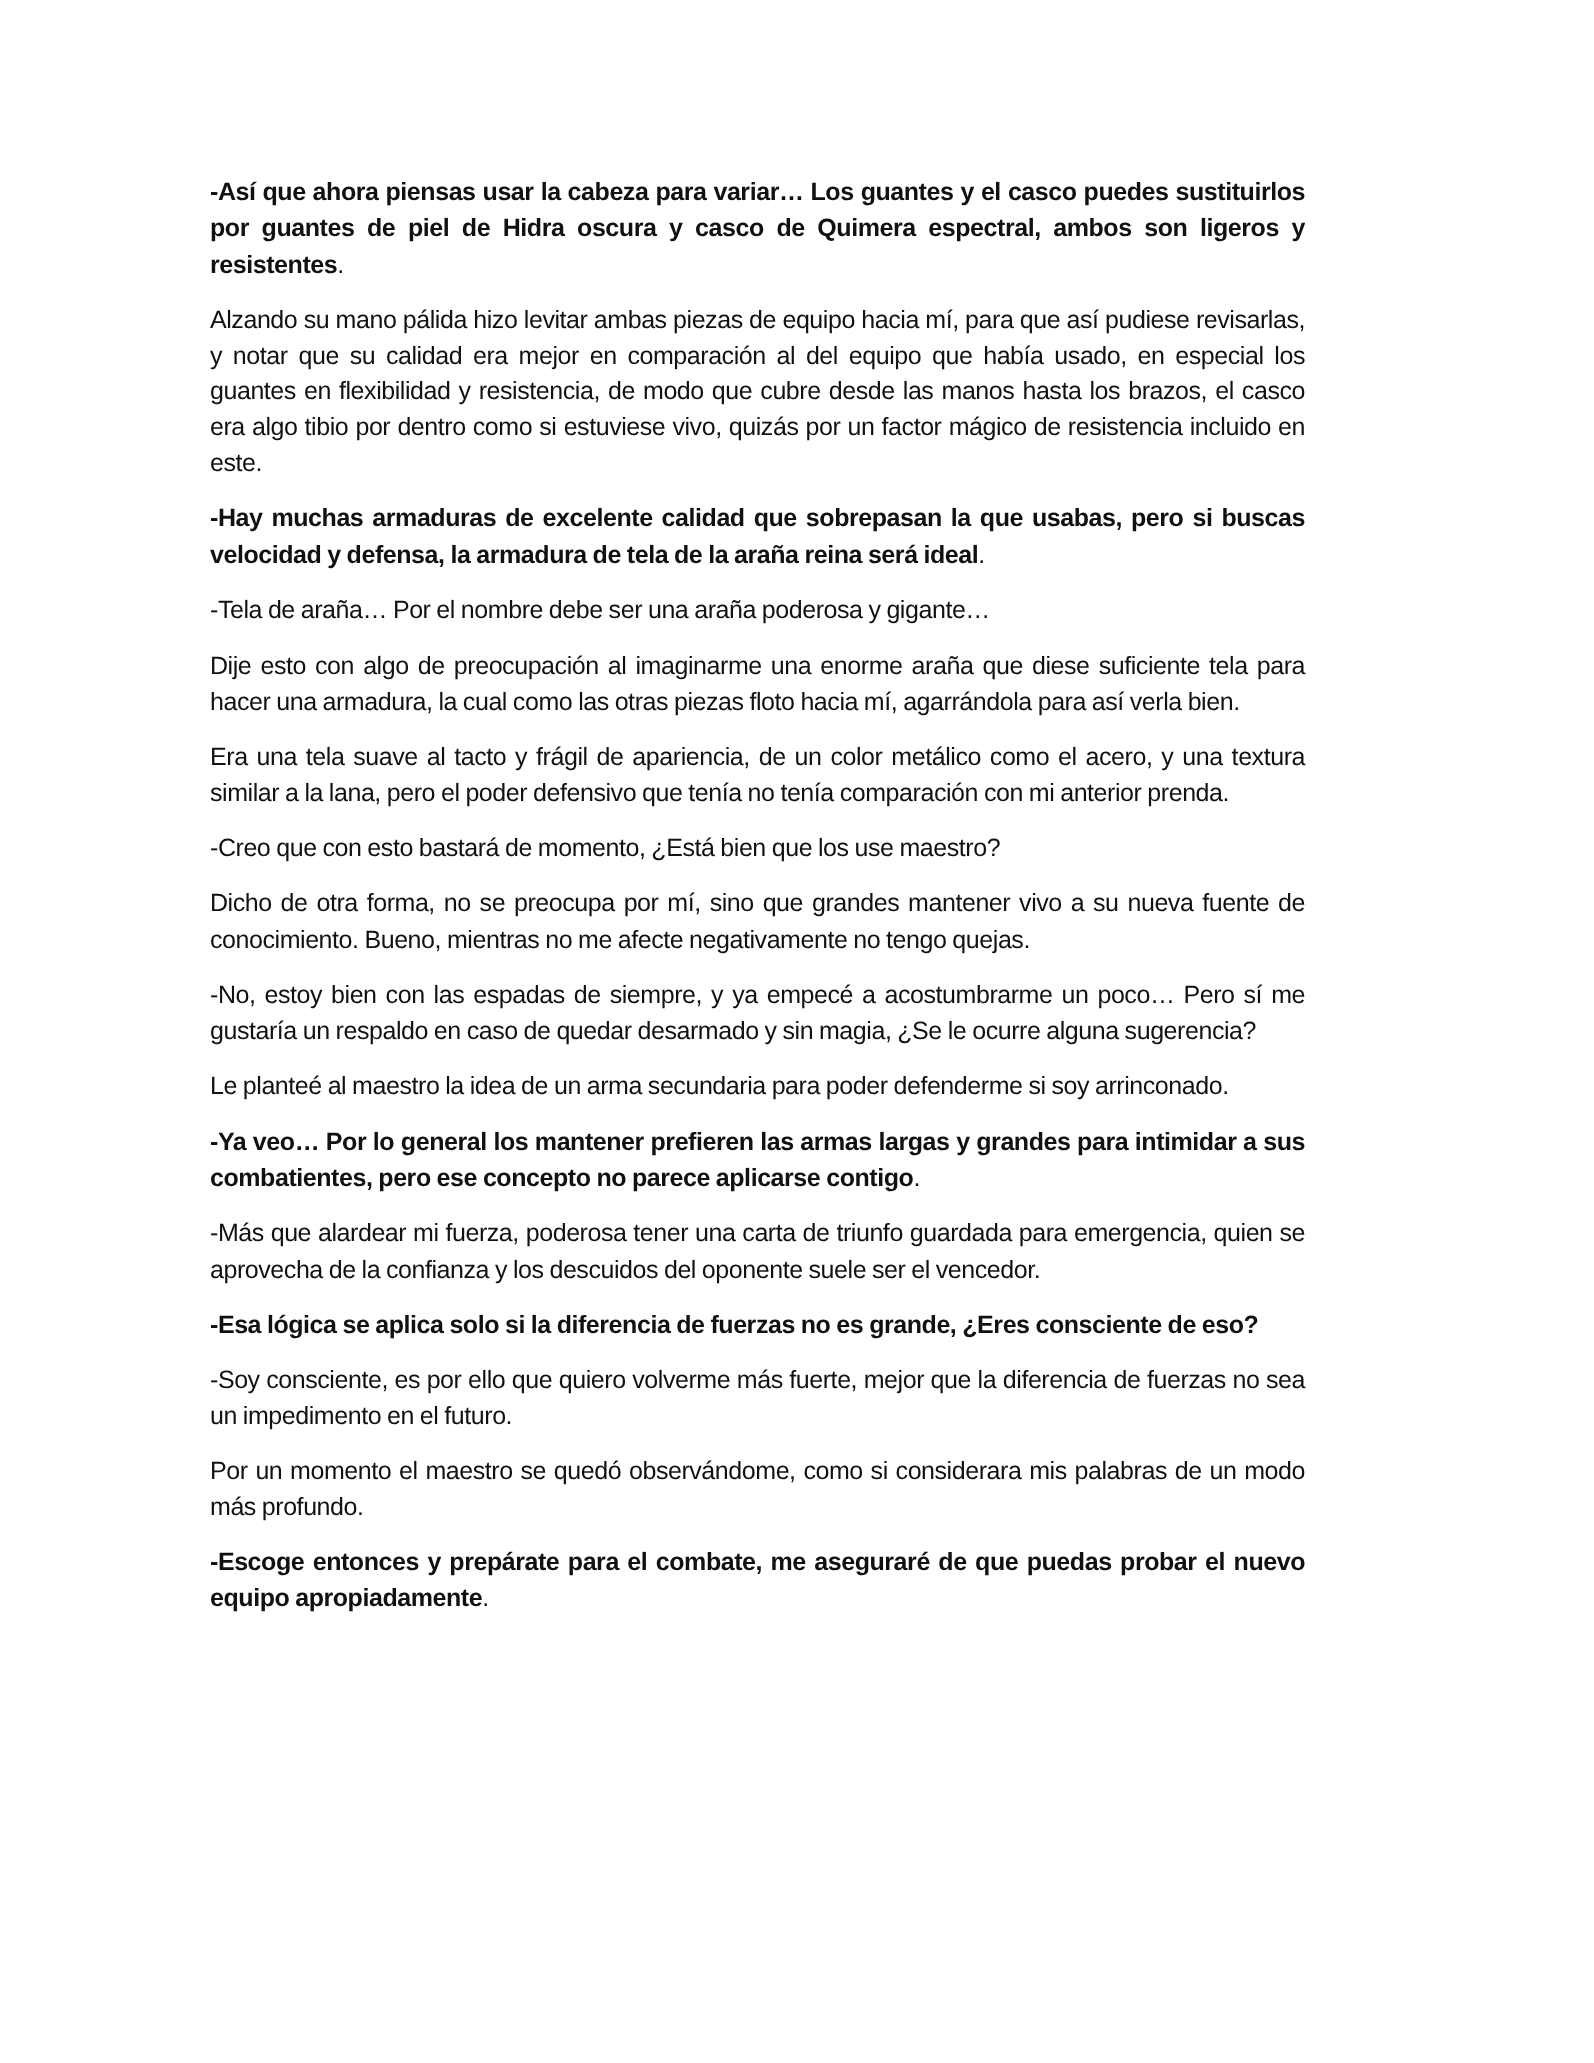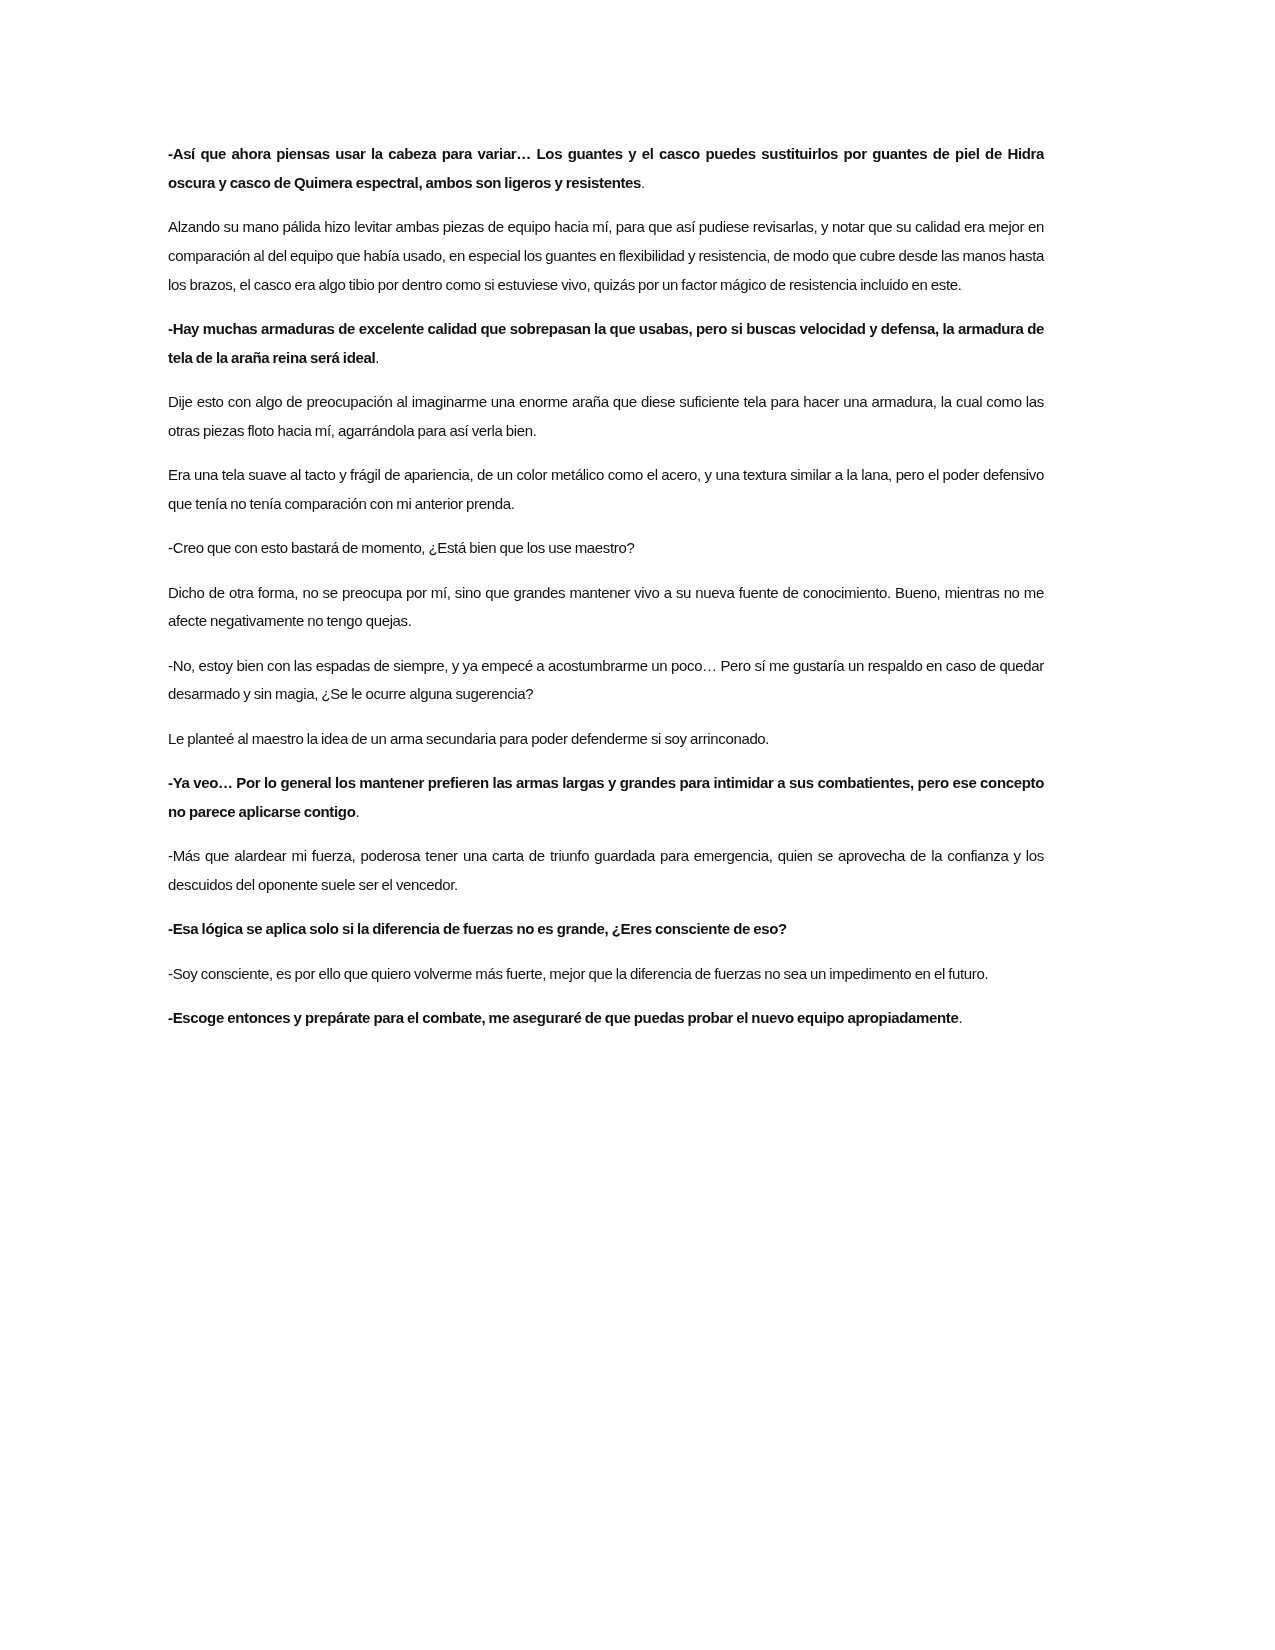--- a/index.html
+++ b/index.html
@@ -12,21 +12,21 @@
       height: 1650px;
       position: relative;
       overflow: hidden;
     }
     .page {
       position: absolute;
       left: 168px;
       top: 140px;
       width: 876px;
       font-family: "Liberation Sans", sans-serif;
-      font-size: 15px;
+      font-size: 20px;
       line-height: 28.8px;
       color: #111111;
       letter-spacing: -0.35px;
       word-spacing: -0.5px;
     }
     .para {
       margin: 0 0 15.5px 0;
       text-align: justify;
     }
     .para.left { text-align: left; }
@@ -36,20 +36,21 @@
 </head>
 <body>
 
 <div class="page">
   <p class="para"><span class="bold-text">-Así que ahora piensas usar la cabeza para variar… Los guantes y el casco puedes sustituirlos por guantes de piel de Hidra oscura y casco de Quimera espectral, ambos son ligeros y resistentes</span><span class="plain-text">.</span></p>
 
   <p class="para">Alzando su mano pálida hizo levitar ambas piezas de equipo hacia mí, para que así pudiese revisarlas, y notar que su calidad era mejor en comparación al del equipo que había usado, en especial los guantes en flexibilidad y resistencia, de modo que cubre desde las manos hasta los brazos, el casco era algo tibio por dentro como si estuviese vivo, quizás por un factor mágico de resistencia incluido en este.</p>
 
   <p class="para"><span class="bold-text">-Hay muchas armaduras de excelente calidad que sobrepasan la que usabas, pero si buscas velocidad y defensa, la armadura de tela de la araña reina será ideal</span><span class="plain-text">.</span></p>
 
+  <p class="para left">-Tela de araña… Por el nombre debe ser una araña poderosa y gigante…</p>
 
   <p class="para">Dije esto con algo de preocupación al imaginarme una enorme araña que diese suficiente tela para hacer una armadura, la cual como las otras piezas floto hacia mí, agarrándola para así verla bien.</p>
 
   <p class="para">Era una tela suave al tacto y frágil de apariencia, de un color metálico como el acero, y una textura similar a la lana, pero el poder defensivo que tenía no tenía comparación con mi anterior prenda.</p>
 
   <p class="para left">-Creo que con esto bastará de momento, ¿Está bien que los use maestro?</p>
 
 
   <p class="para">Dicho de otra forma, no se preocupa por mí, sino que grandes mantener vivo a su nueva fuente de conocimiento. Bueno, mientras no me afecte negativamente no tengo quejas.</p>
 
@@ -59,15 +60,16 @@
   <p class="para left">Le planteé al maestro la idea de un arma secundaria para poder defenderme si soy arrinconado.</p>
 
   <p class="para"><span class="bold-text">-Ya veo… Por lo general los mantener prefieren las armas largas y grandes para intimidar a sus combatientes, pero ese concepto no parece aplicarse contigo</span><span class="plain-text">.</span></p>
 
   <p class="para">-Más que alardear mi fuerza, poderosa tener una carta de triunfo guardada para emergencia, quien se aprovecha de la confianza y los descuidos del oponente suele ser el vencedor.</p>
 
   <p class="para left"><span class="bold-text">-Esa lógica se aplica solo si la diferencia de fuerzas no es grande, ¿Eres consciente de eso?</span><span class="plain-text"></span></p>
 
   <p class="para">-Soy consciente, es por ello que quiero volverme más fuerte, mejor que la diferencia de fuerzas no sea un impedimento en el futuro.</p>
 
+  <p class="para">Por un momento el maestro se quedó observándome, como si considerara mis palabras de un modo más profundo.</p>
 
   <p class="para"><span class="bold-text">-Escoge entonces y prepárate para el combate, me aseguraré de que puedas probar el nuevo equipo apropiadamente</span><span class="plain-text">.</span></p>
 </div>
 
 </body></html>

